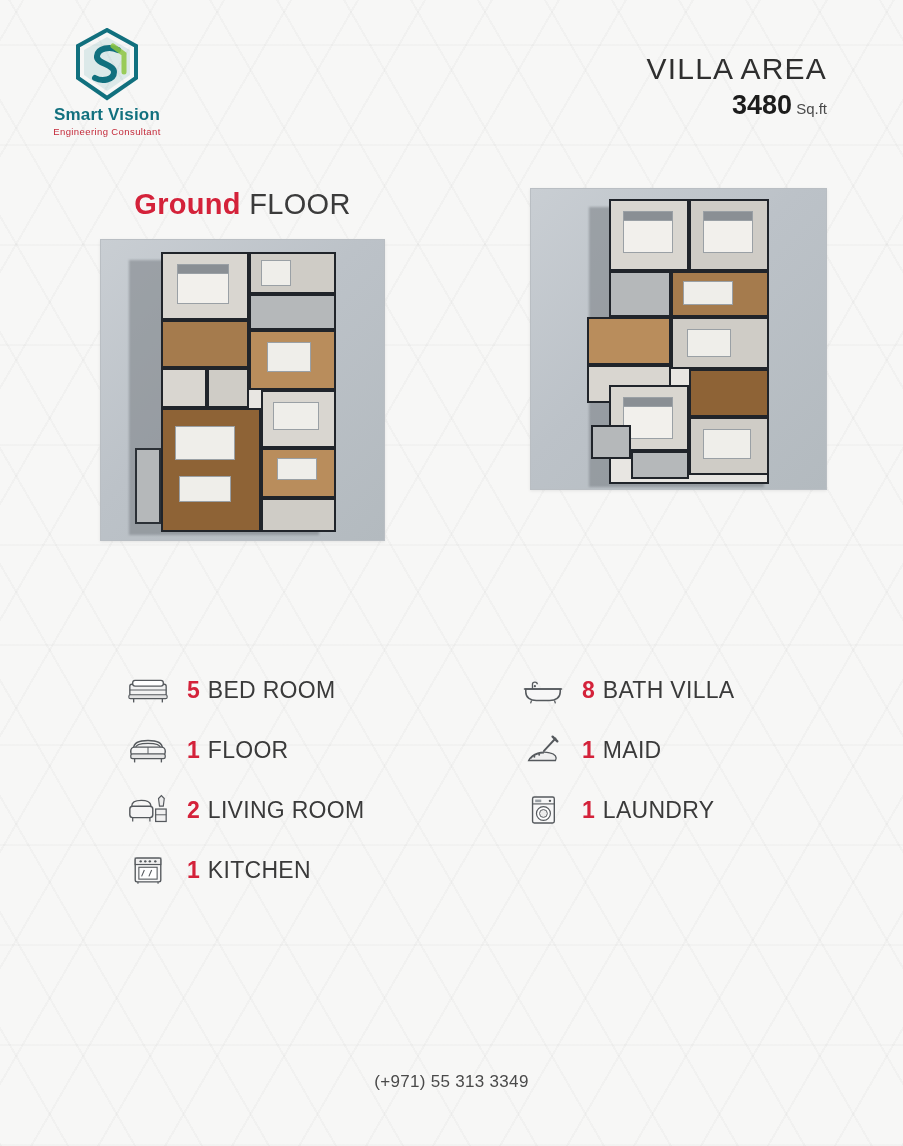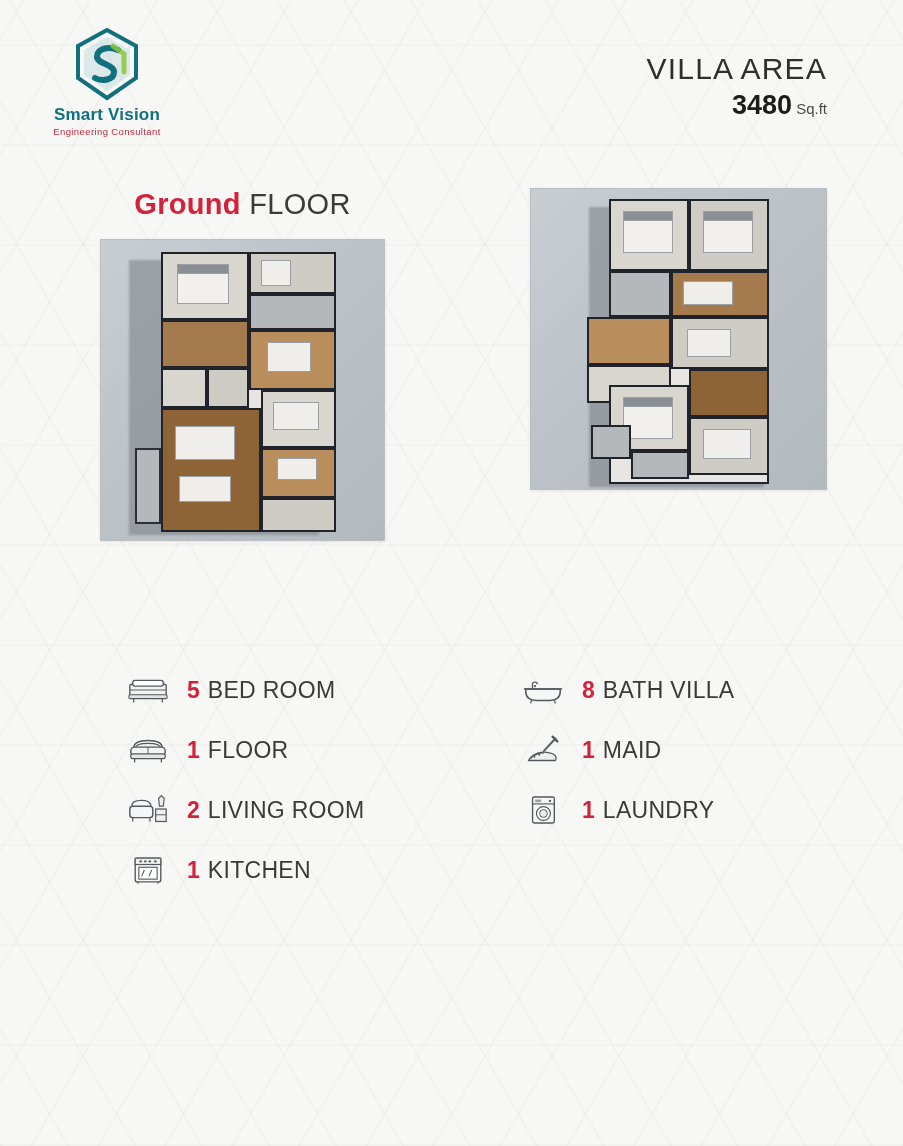--- a/index.html
+++ b/index.html
@@ -449,15 +449,16 @@
         </span>
         <span class="feature-count">1</span>
         <span class="feature-label">LAUNDRY</span>
       </div>
 
     </div>
   </div>
 
 
   <div class="contact">
+    <div class="phone">(+971) 55 313 3349</div>
   </div>
 
 </div>
 
 </body></html>

